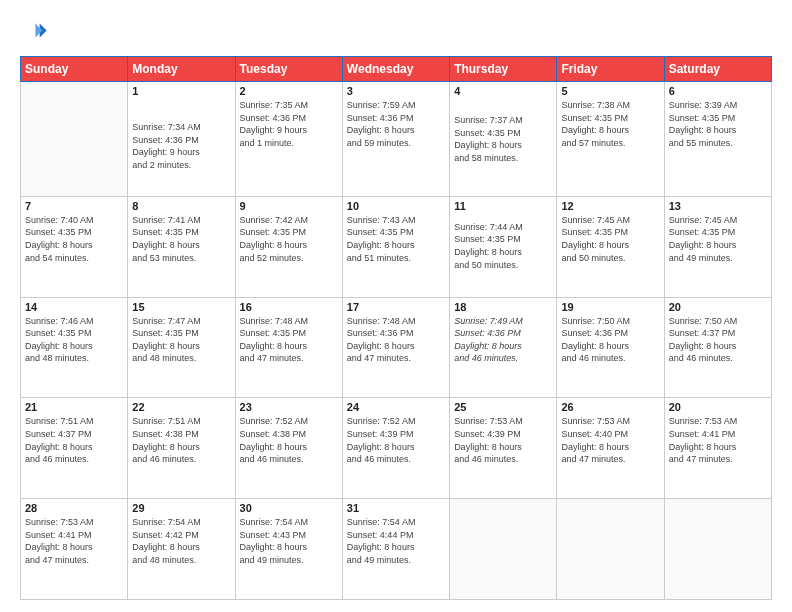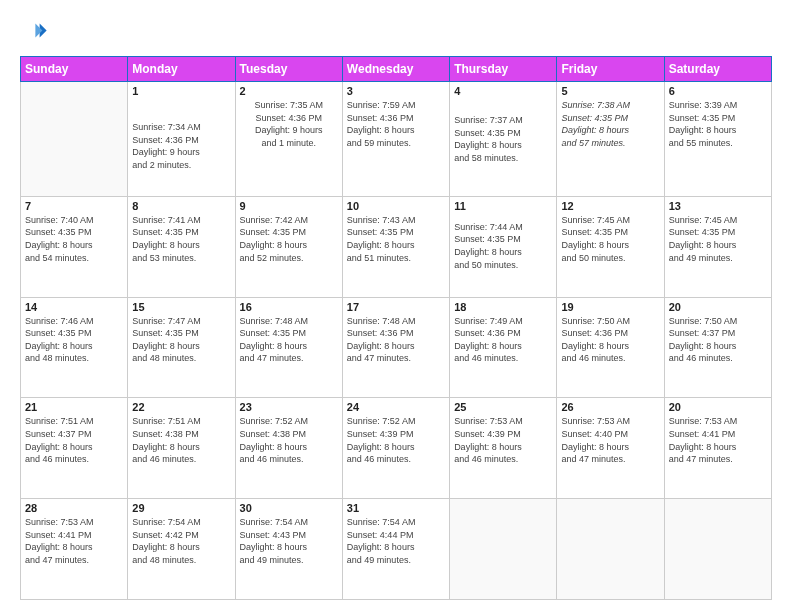--- a/index.html
+++ b/index.html
@@ -55,21 +55,21 @@
       color: #555;
     }
     .calendar {
       flex: 1;
       border: 1px solid #ccc;
       border-collapse: collapse;
       width: 100%;
       table-layout: fixed;
     }
     .calendar th {
-      background: #d946ef;
+      background: #ef4444;
       color: #fff;
       font-size: 12px;
       font-weight: bold;
       padding: 5px 4px;
       border: 1px solid #1a6fc4;
       text-align: left;
     }
     .calendar td {
       border: 1px solid #ccc;
       vertical-align: top;
@@ -135,42 +135,42 @@
           <td class="empty"></td>
           <td>
             <div class="day-num">1</div>
             <div class="day-info" style="white-space: pre-line; margin-top: 24px;">Sunrise: 7:34 AM
 Sunset: 4:36 PM
 Daylight: 9 hours
 and 2 minutes.</div>
           </td>
           <td>
             <div class="day-num">2</div>
-            <div class="day-info" style="white-space: pre-line; text-align: center;">Sunrise: 7:35 AM
+            <div class="day-info" style="white-space: pre-line;">Sunrise: 7:35 AM
 Sunset: 4:36 PM
 Daylight: 9 hours
 and 1 minute.</div>
           </td>
           <td>
             <div class="day-num">3</div>
             <div class="day-info" style="white-space: pre-line;">Sunrise: 7:59 AM
 Sunset: 4:36 PM
 Daylight: 8 hours
 and 59 minutes.</div>
           </td>
           <td>
             <div class="day-num">4</div>
             <div class="day-info" style="white-space: pre-line; margin-top: 17px;">Sunrise: 7:37 AM
 Sunset: 4:35 PM
 Daylight: 8 hours
 and 58 minutes.</div>
           </td>
           <td>
             <div class="day-num">5</div>
-            <div class="day-info" style="white-space: pre-line; font-style: italic;">Sunrise: 7:38 AM
+            <div class="day-info" style="white-space: pre-line;">Sunrise: 7:38 AM
 Sunset: 4:35 PM
 Daylight: 8 hours
 and 57 minutes.</div>
           </td>
           <td>
             <div class="day-num">6</div>
             <div class="day-info" style="white-space: pre-line;">Sunrise: 3:39 AM
 Sunset: 4:35 PM
 Daylight: 8 hours
 and 55 minutes.</div>
@@ -251,21 +251,21 @@
           </td>
           <td>
             <div class="day-num">17</div>
             <div class="day-info" style="white-space: pre-line;">Sunrise: 7:48 AM
 Sunset: 4:36 PM
 Daylight: 8 hours
 and 47 minutes.</div>
           </td>
           <td>
             <div class="day-num">18</div>
-            <div class="day-info" style="white-space: pre-line;">Sunrise: 7:49 AM
+            <div class="day-info" style="white-space: pre-line; font-style: italic;">Sunrise: 7:49 AM
 Sunset: 4:36 PM
 Daylight: 8 hours
 and 46 minutes.</div>
           </td>
           <td>
             <div class="day-num">19</div>
             <div class="day-info" style="white-space: pre-line;">Sunrise: 7:50 AM
 Sunset: 4:36 PM
 Daylight: 8 hours
 and 46 minutes.</div>

